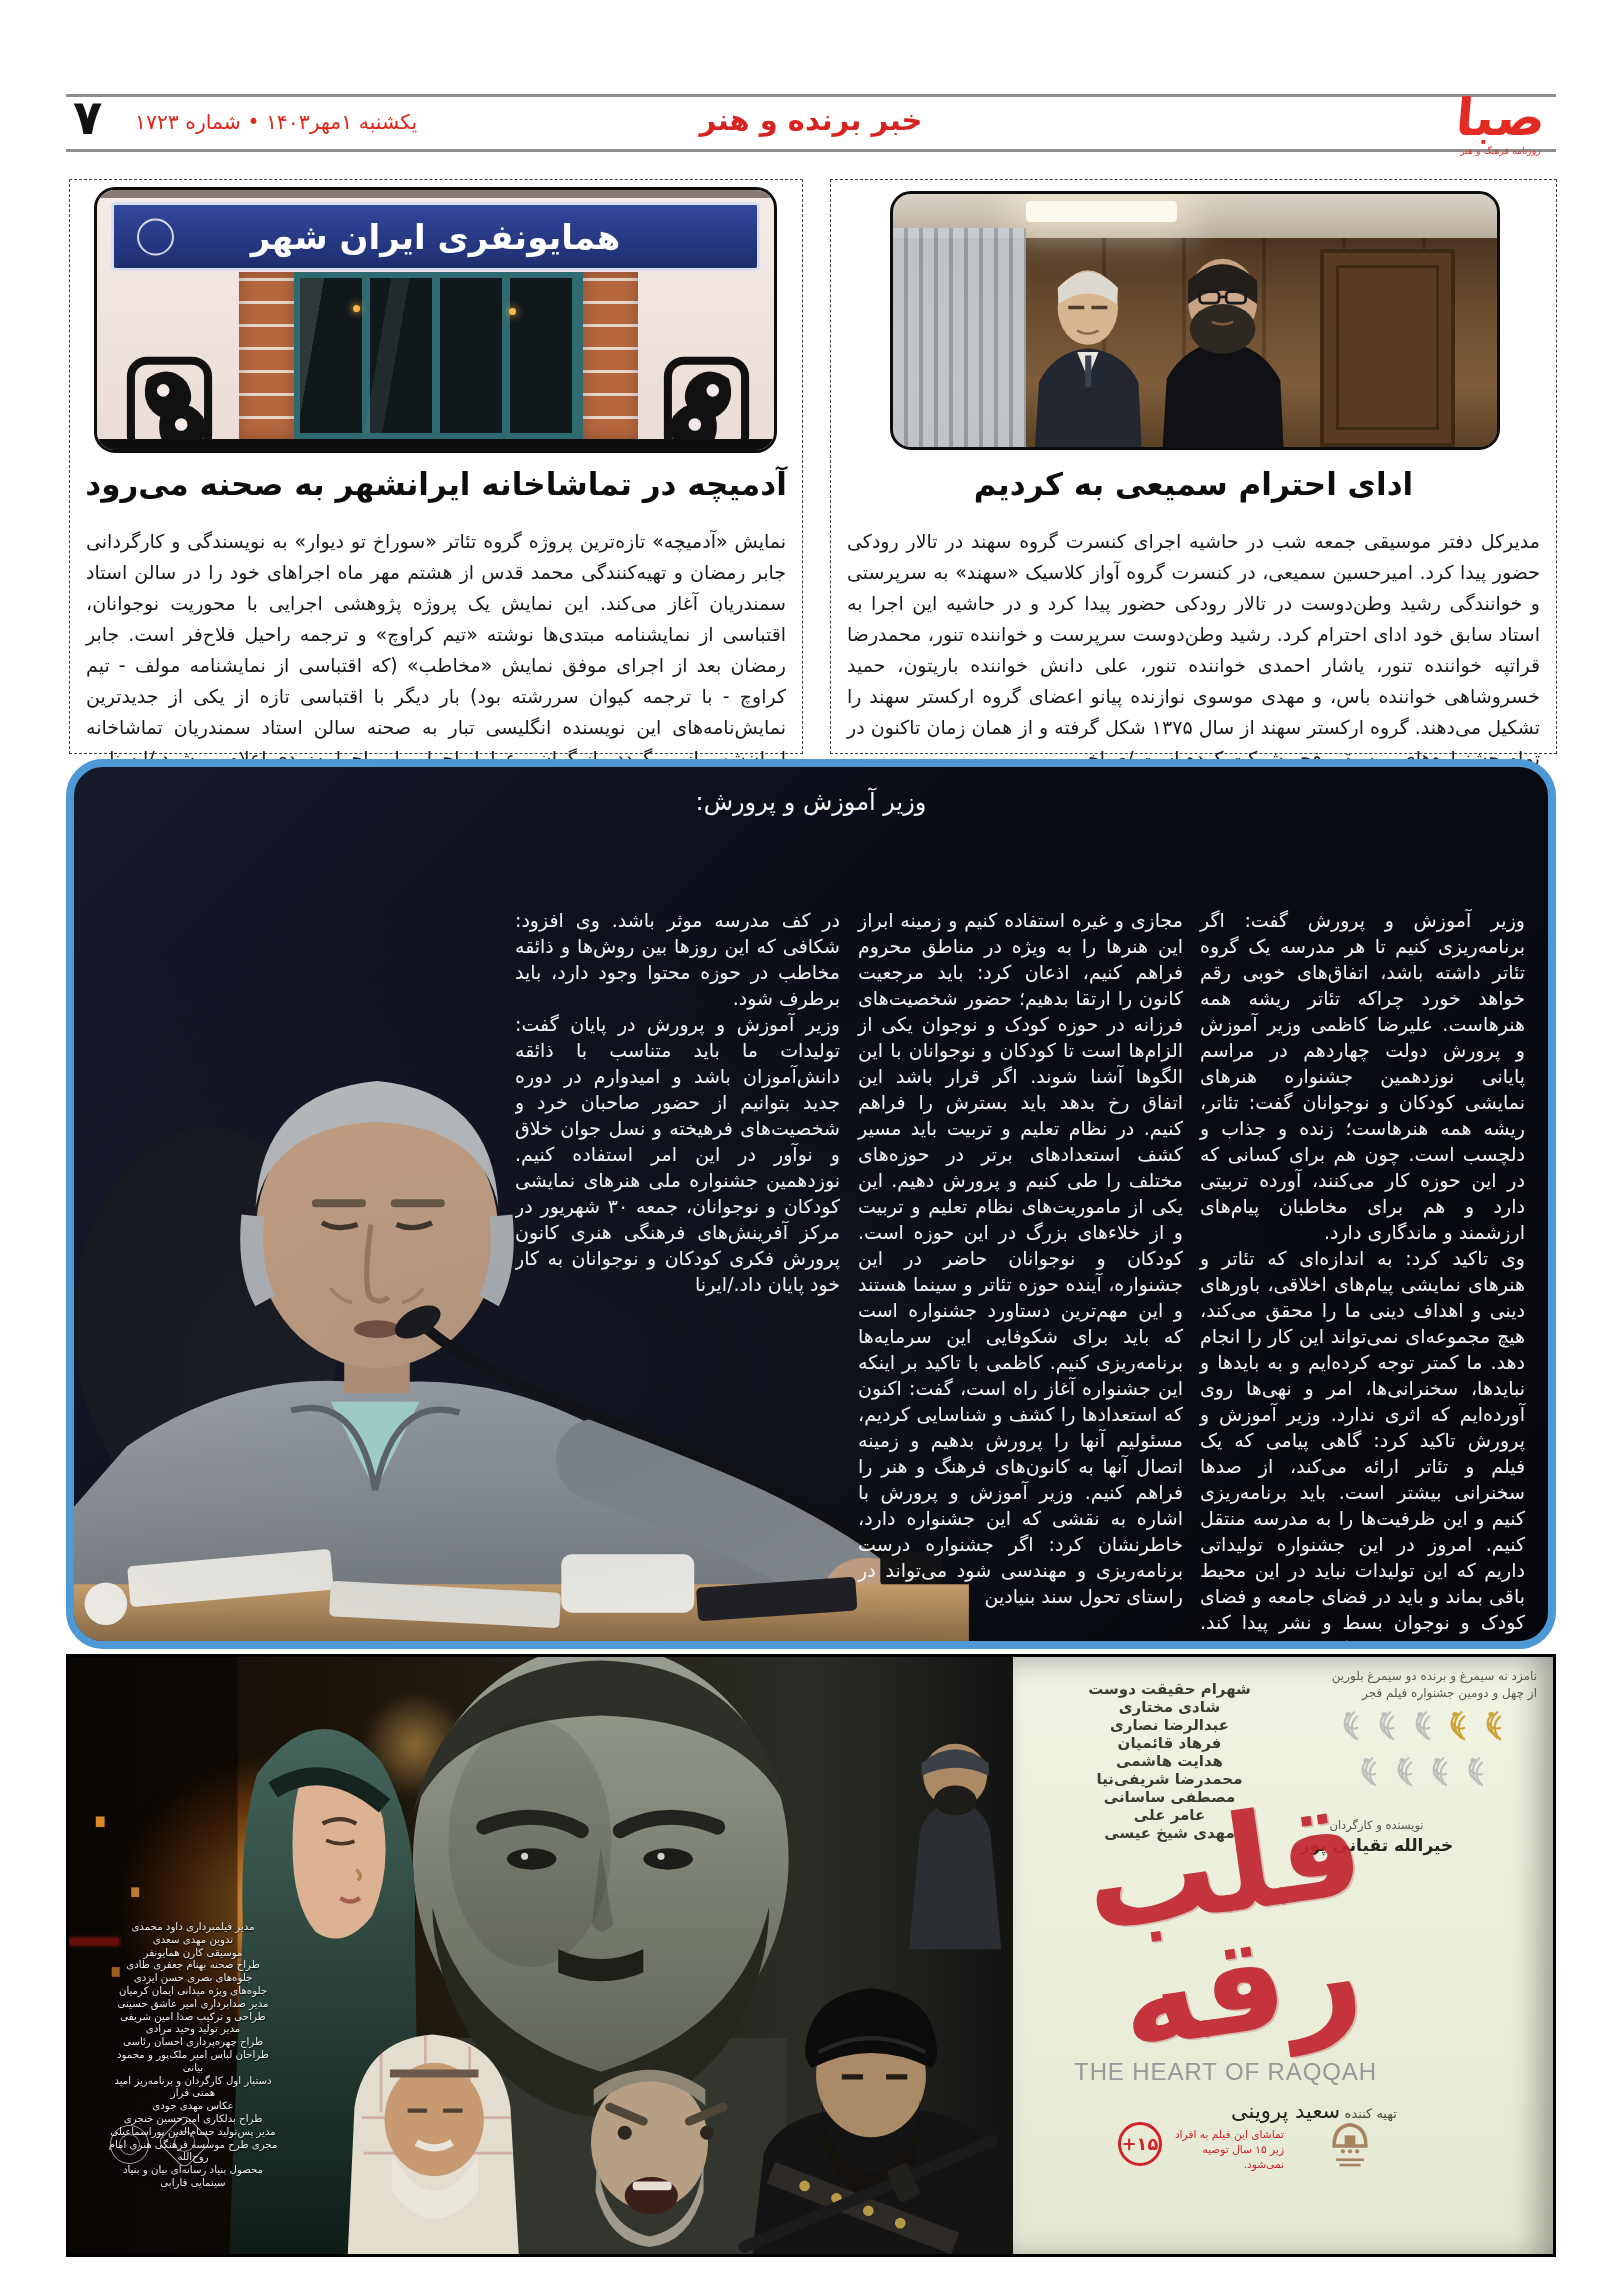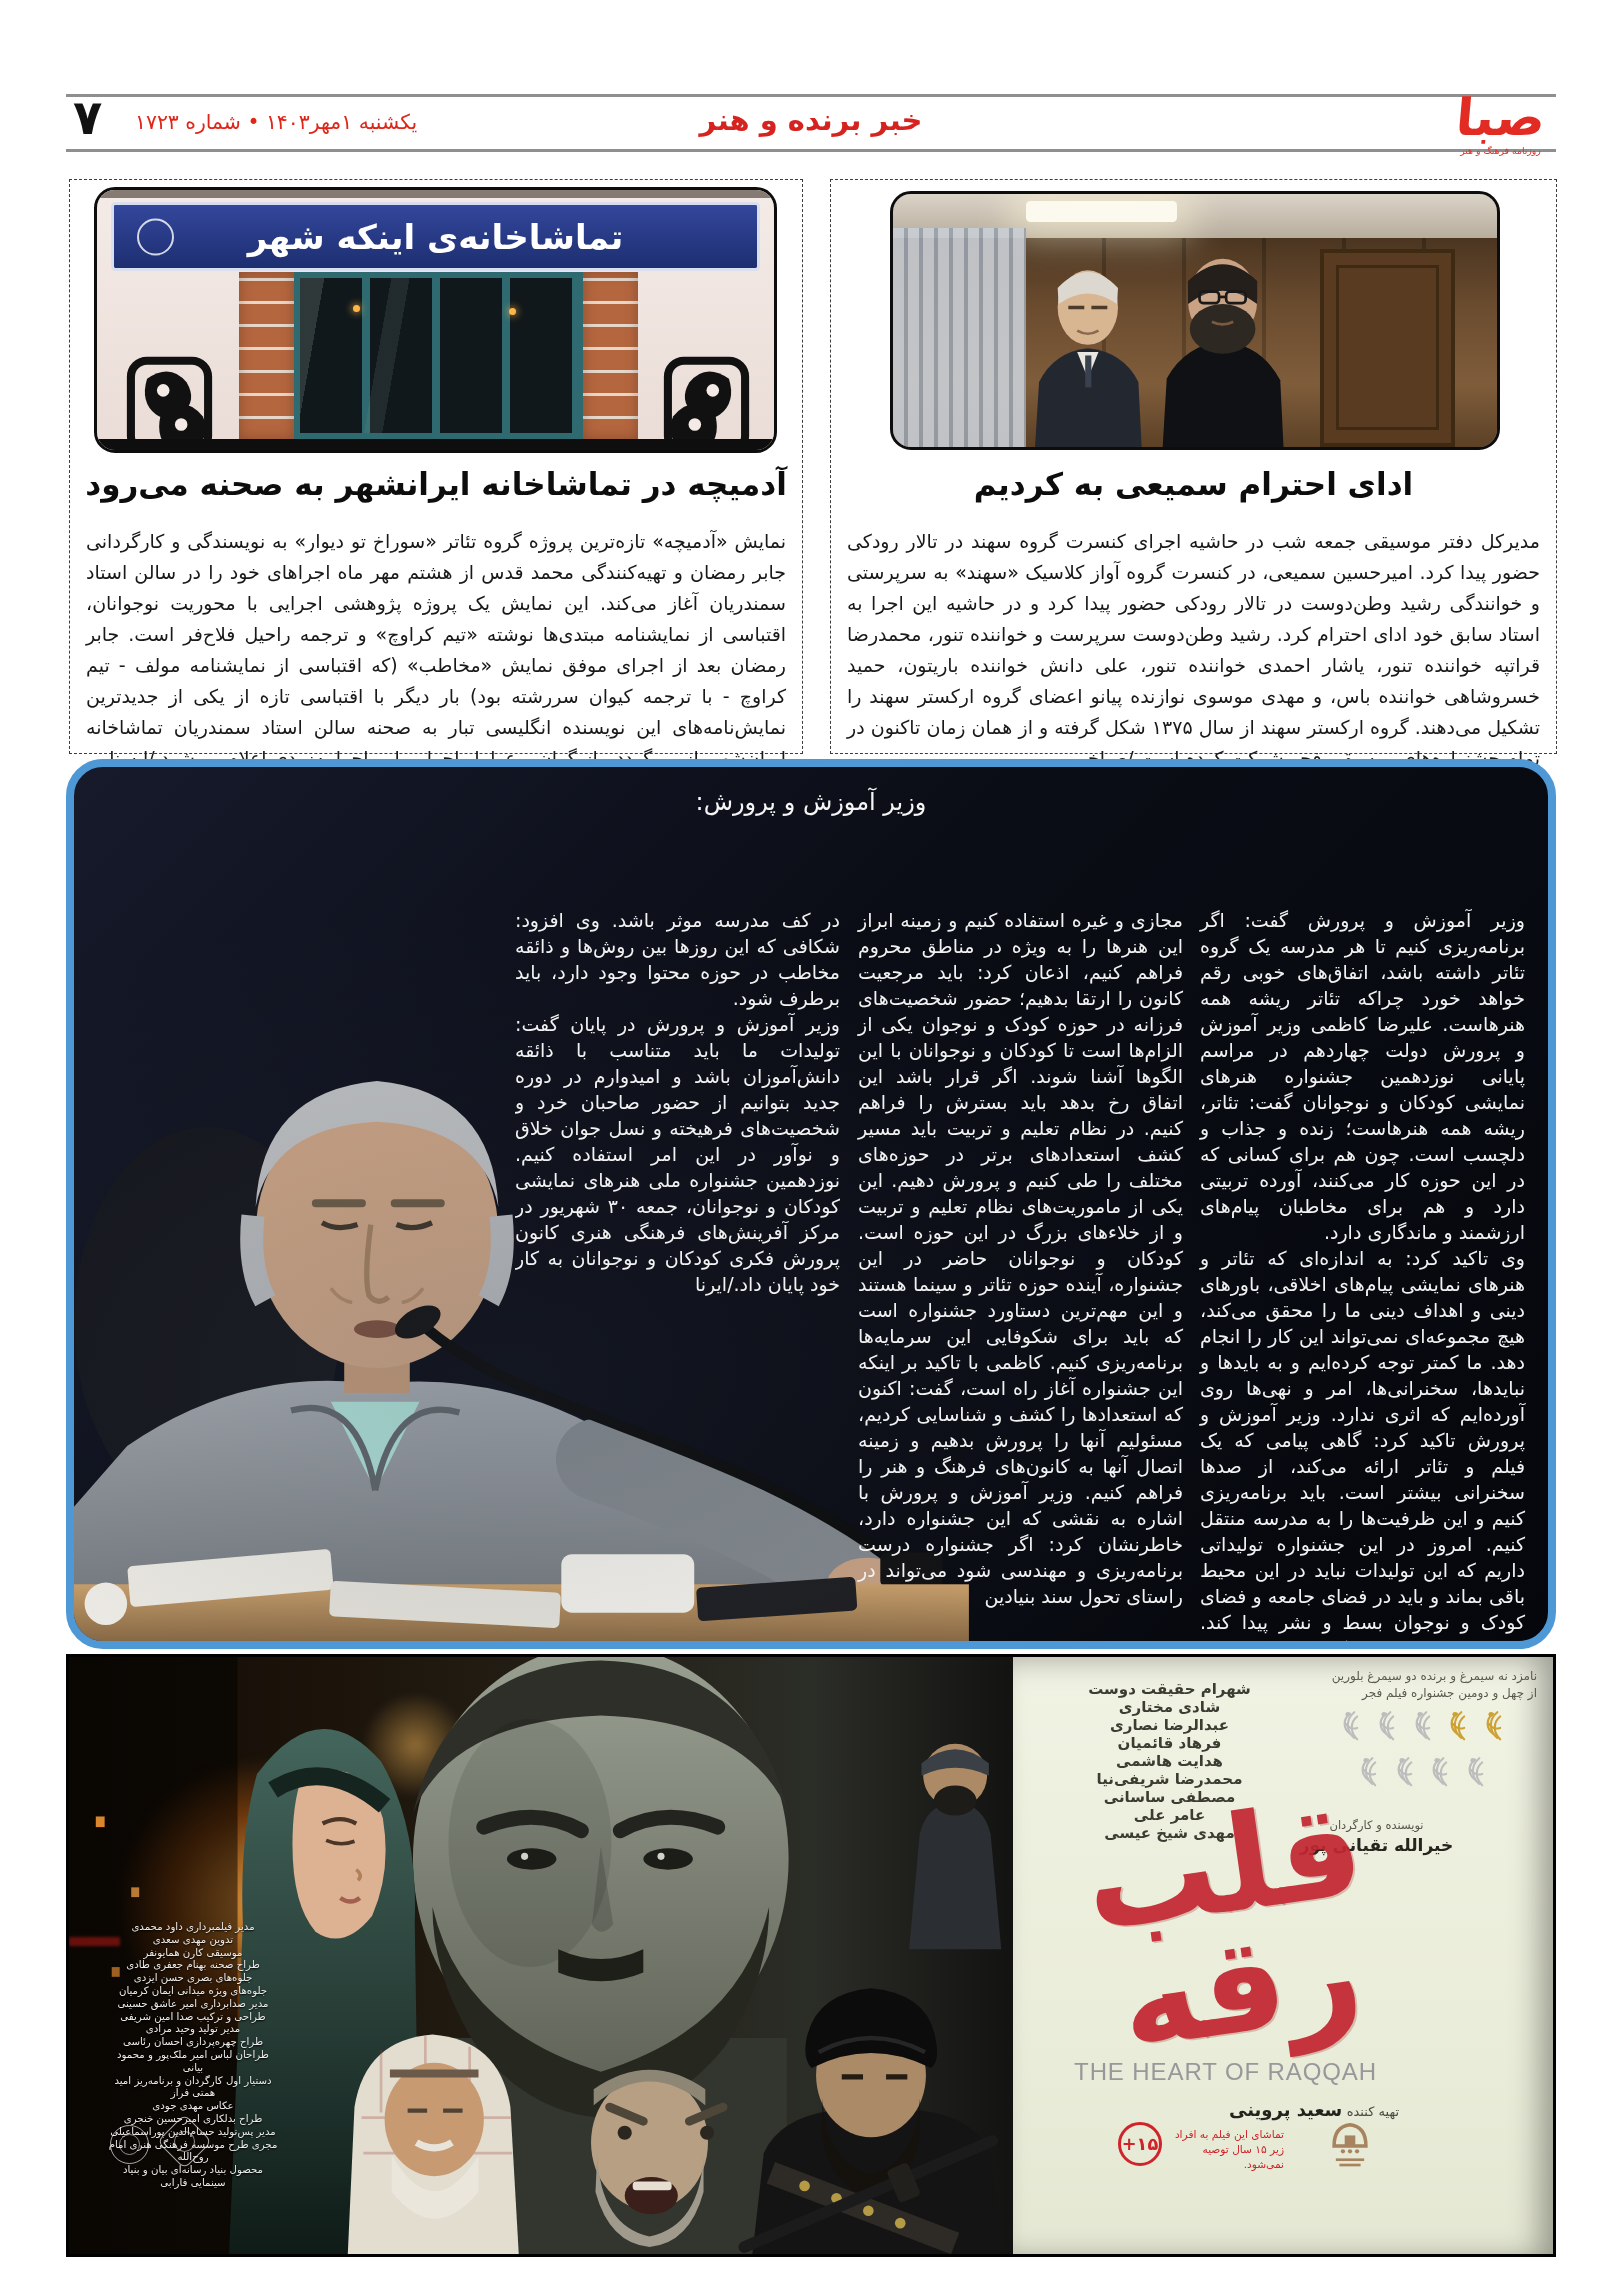--- a/index.html
+++ b/index.html
@@ -86,21 +86,21 @@
                line-height:18px; color:#3d3c33; white-space:pre-line; }
   #director-block { position:absolute; left:286px; top:161px; width:155px; text-align:center; }
   #director-label { font-size:11.5px; color:#57544a; }
   #director-name { font-size:17px; font-weight:bold; color:#26241f; margin-top:2.7px; }
   #film-title-fa { position:absolute; left:55px; top:149px; width:328px; text-align:center; font-size:131px; font-weight:bold;
                    color:#c32731; line-height:.92; transform:rotate(-8deg); opacity:.93; text-shadow:1.8px 1.8px 0 rgba(140,20,25,.25); }
   #film-title-en { position:absolute; left:89px; top:401px; width:275px; text-align:center; font-family:"Liberation Sans", sans-serif;
                    font-size:24px; letter-spacing:0.9px; color:#96989a; white-space:nowrap; }
   #producer-line { position:absolute; left:208px; top:442px; width:186px; text-align:center; color:#23221d; }
   #producer-line .lbl { font-size:13px; color:#4c4a42; }
-  #producer-line .nm { font-size:18px; font-weight:bold; }
+  #producer-line .nm { font-size:21px; font-weight:normal; }
   #age-rating-badge { position:absolute; left:105px; top:465px; width:44px; height:44px; border:3.1px solid #d0232a; border-radius:50%;
                       color:#d0232a; font-size:17.7px; font-weight:bold; display:flex; align-items:center; justify-content:center; direction:ltr; }
   #age-rating-note { position:absolute; left:156px; top:470px; width:115px; font-size:10.6px; line-height:15px; color:#d0232a; white-space:pre-line; text-align:right; }
   #distributor-logo { position:absolute; left:312px; top:459px; width:50px; height:53px; }
   #poster-credits { position:absolute; left:37px; top:264px; width:174px; z-index:6; text-align:center;
                     font-size:10.2px; line-height:12.8px; color:#ececec; white-space:pre-line; text-shadow:0 0.9px 1.8px #000; }
   .studio-logo { position:absolute; z-index:6; width:39px; height:39px; border:1.8px solid #e9e9e9cc; border-radius:50%; opacity:.9; }
   #studio-logo-1 { left:41px; top:468px; }
   #studio-logo-2 { left:96px; top:465px; border-radius:7px; transform:rotate(45deg); }
   .studio-logo i { position:absolute; inset:8px; border:1.8px solid #e9e9e9aa; border-radius:50%; }
@@ -138,21 +138,21 @@
     <div id="logo-word">صبا</div>
     <div id="logo-tagline">روزنامه فرهنگ و هنر</div>
   </div>
 
   <div id="box-theater" class="dashed-box">
     <div id="theater-photo" class="article-photo">
       <div class="t-wall"></div>
       <div class="t-roof"></div>
       <div class="t-sign">
         <div class="t-rosette"></div>
-        <span>تماشاخانه‌ی اینکه شهر</span>
+        <span>همایونفر‌ی ایران شهر</span>
       </div>
       <div class="t-pillar" style="left:142px"></div>
       <div class="t-pillar" style="left:486px"></div>
       <div class="t-doors">
         <div class="t-door-light" style="left:53px; top:26.6px"></div>
         <div class="t-door-light" style="left:209px; top:30px"></div>
       </div>
       <svg class="t-mask" style="left:23px" viewBox="0 0 112 132" width="99" height="117">
           <use href="#mask-sym"></use>
         </svg>

